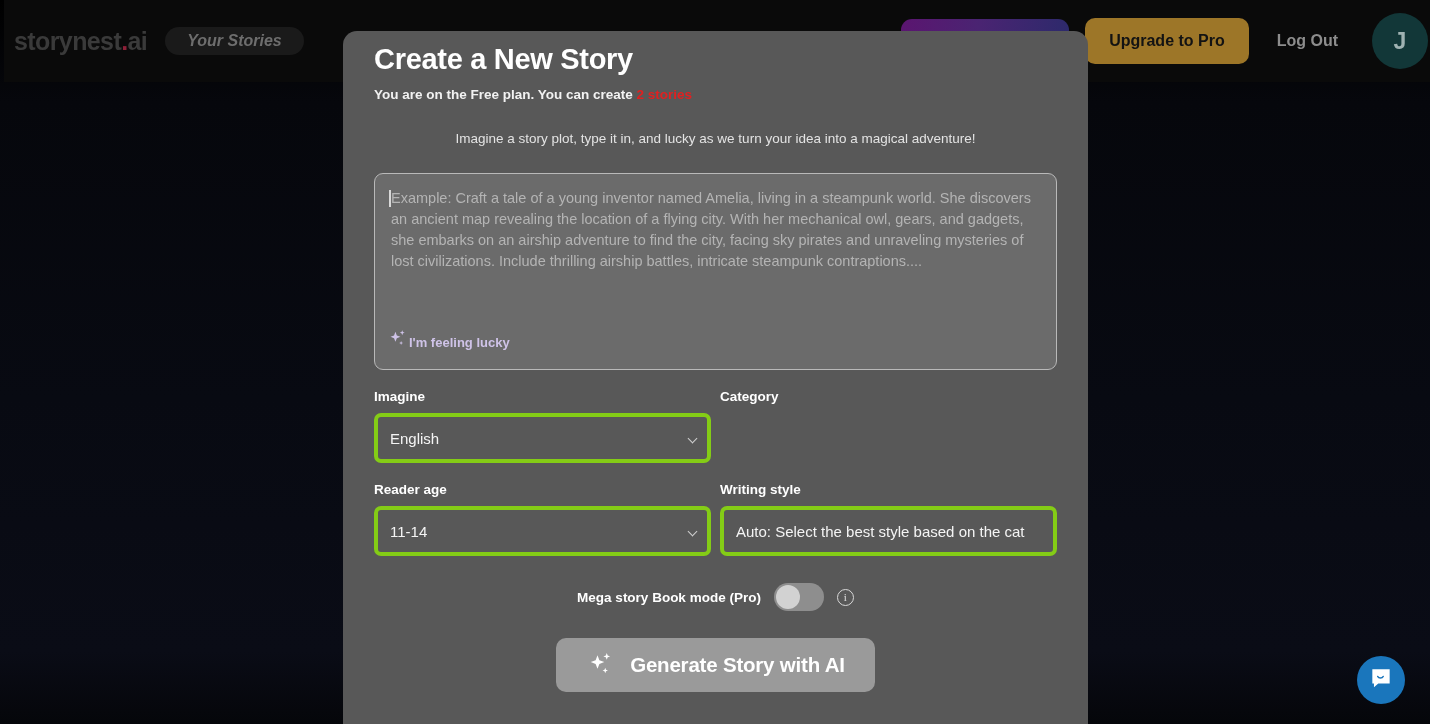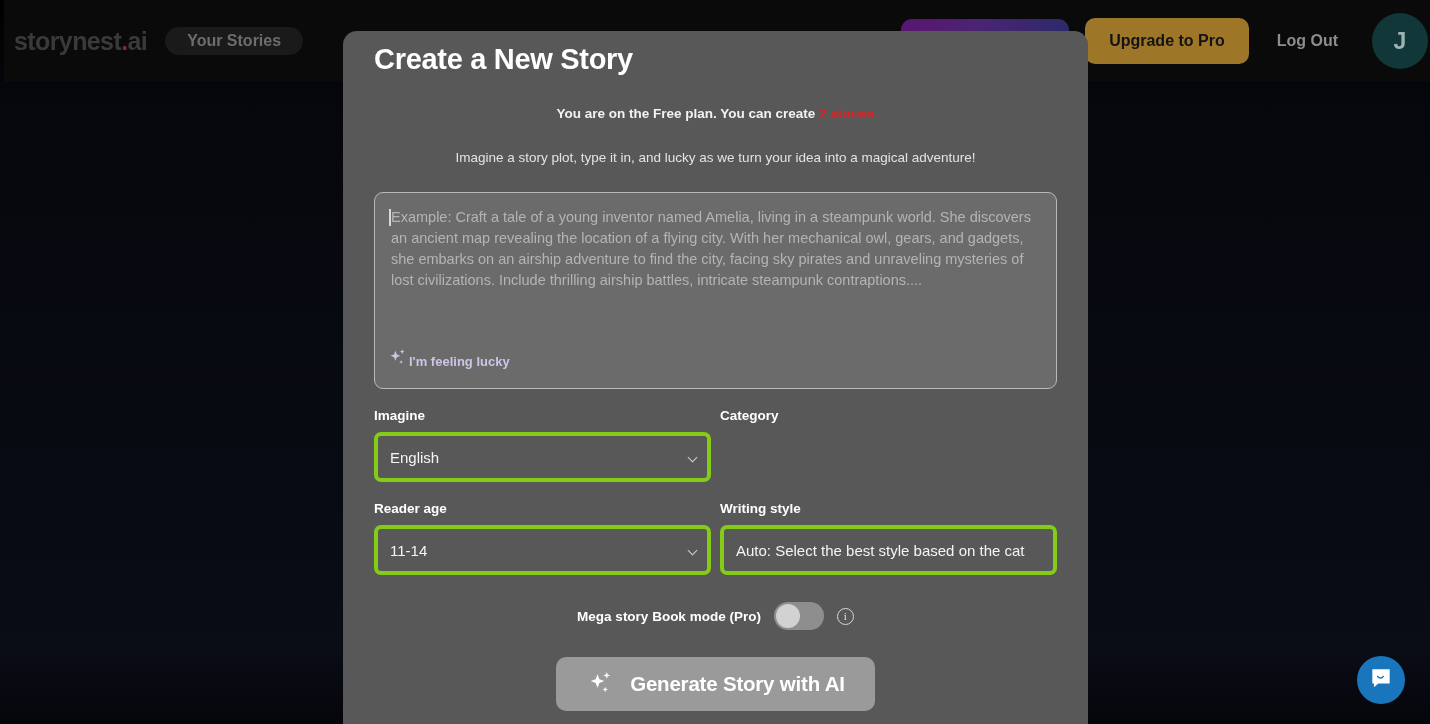--- a/index.html
+++ b/index.html
@@ -53,20 +53,21 @@
     display: flex;
     align-items: center;
     padding: 0 22px;
     border-radius: 16px;
     background: #1a1a1a;
     color: #6d6d6d;
     font-size: 16px;
     font-weight: bold;
     cursor: pointer;
     white-space: nowrap;
+    font-style: italic;
   }
 
   .header-spacer { flex: 1 1 auto; }
 
   .create-btn {
     height: 44px;
     display: flex;
     align-items: center;
     justify-content: center;
     padding: 0 22px;
@@ -134,25 +135,24 @@
   .modal-title {
     text-align: left;
     color: #ffffff;
     font-size: 29px;
     font-weight: bold;
     padding-top: 12px;
     letter-spacing: -0.3px;
   }
 
   .plan-line {
-    text-align: center;
     color: #f2f2f2;
     font-size: 13.5px;
     font-weight: bold;
-    margin-top: 30px;
+    margin-top: 11px;
   }
   .plan-line .count { color: #e02020; }
 
   .tagline {
     text-align: center;
     color: #e3e3e3;
     font-size: 13.5px;
     margin-top: 29px;
   }
 

